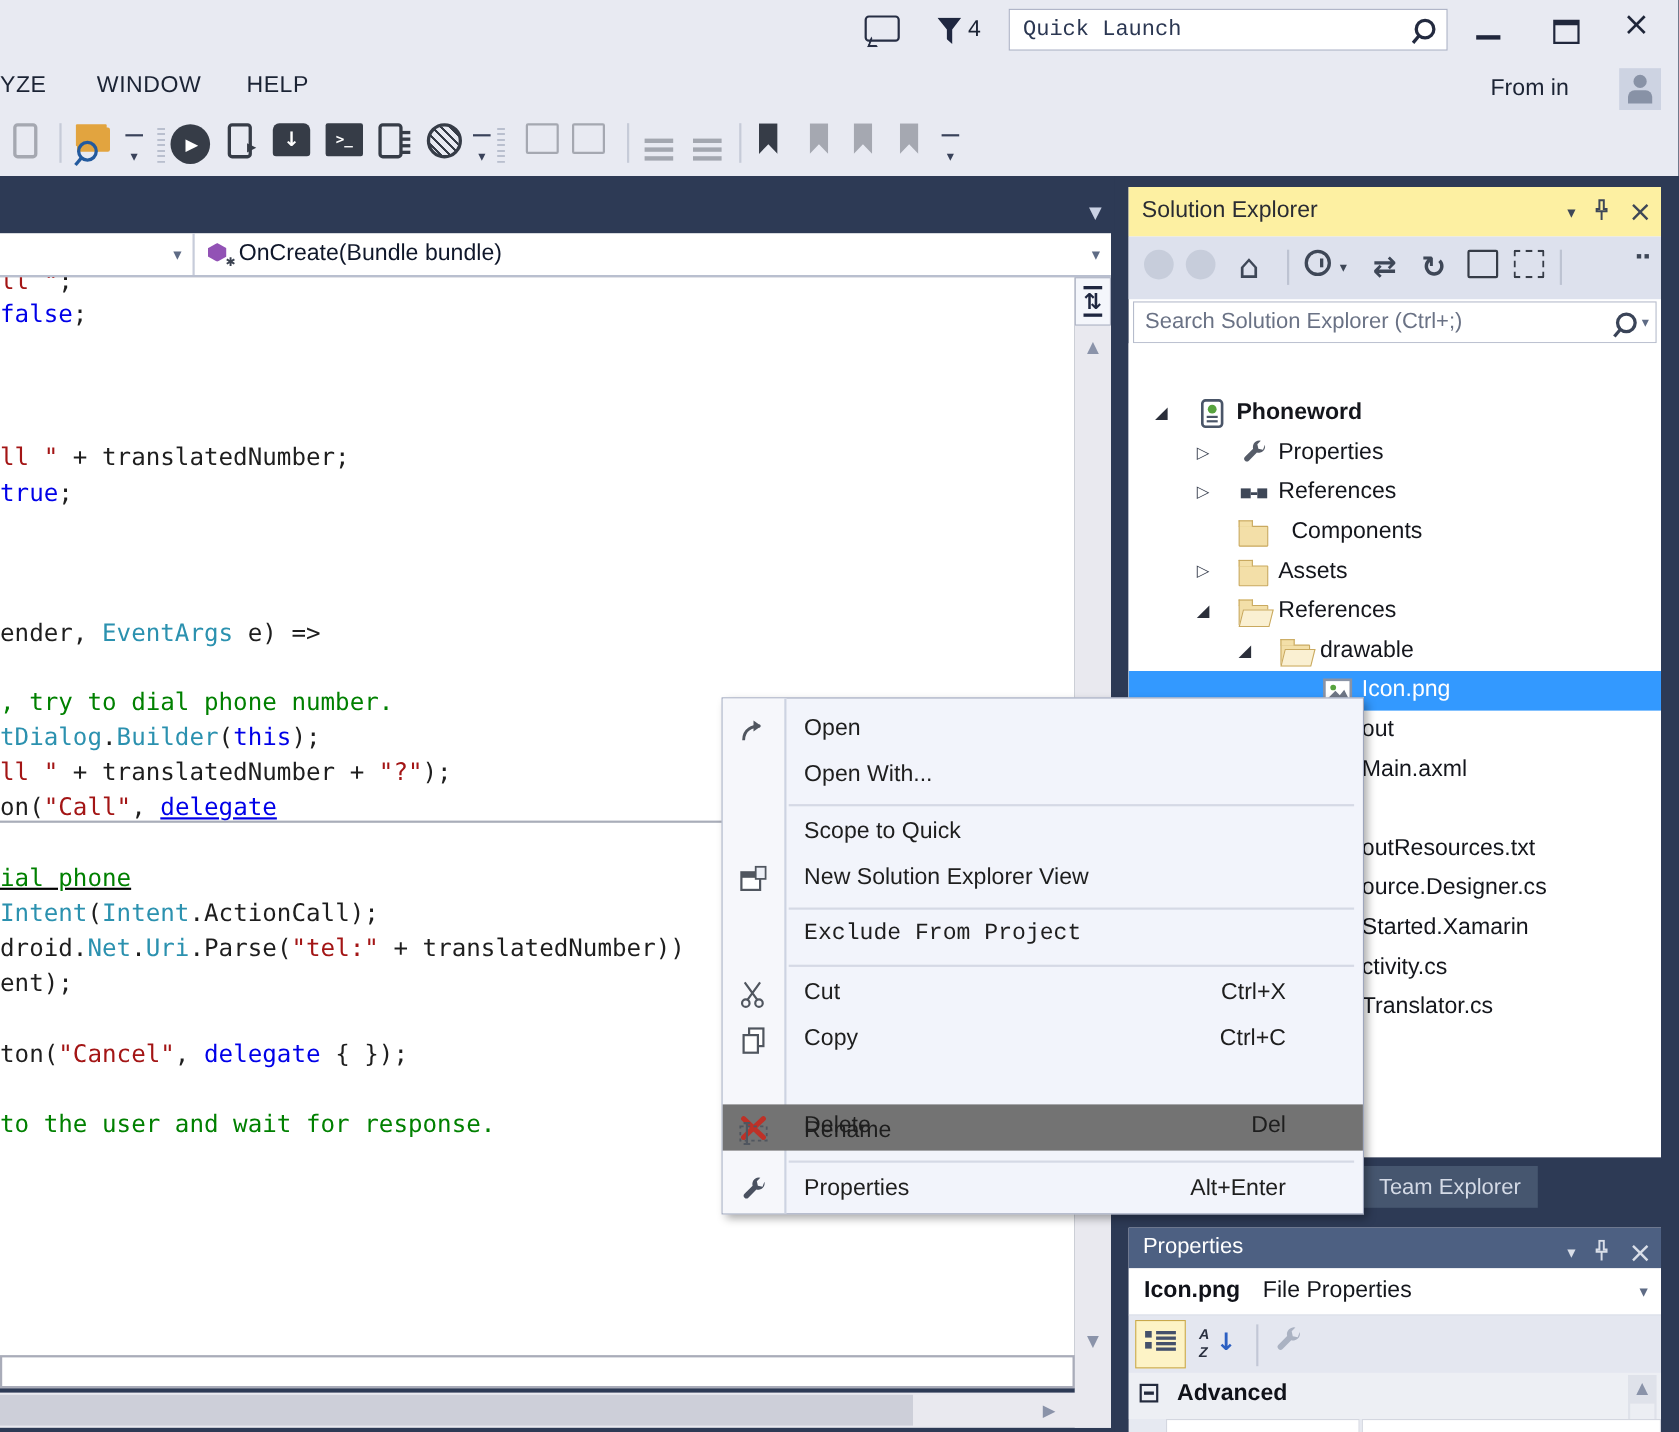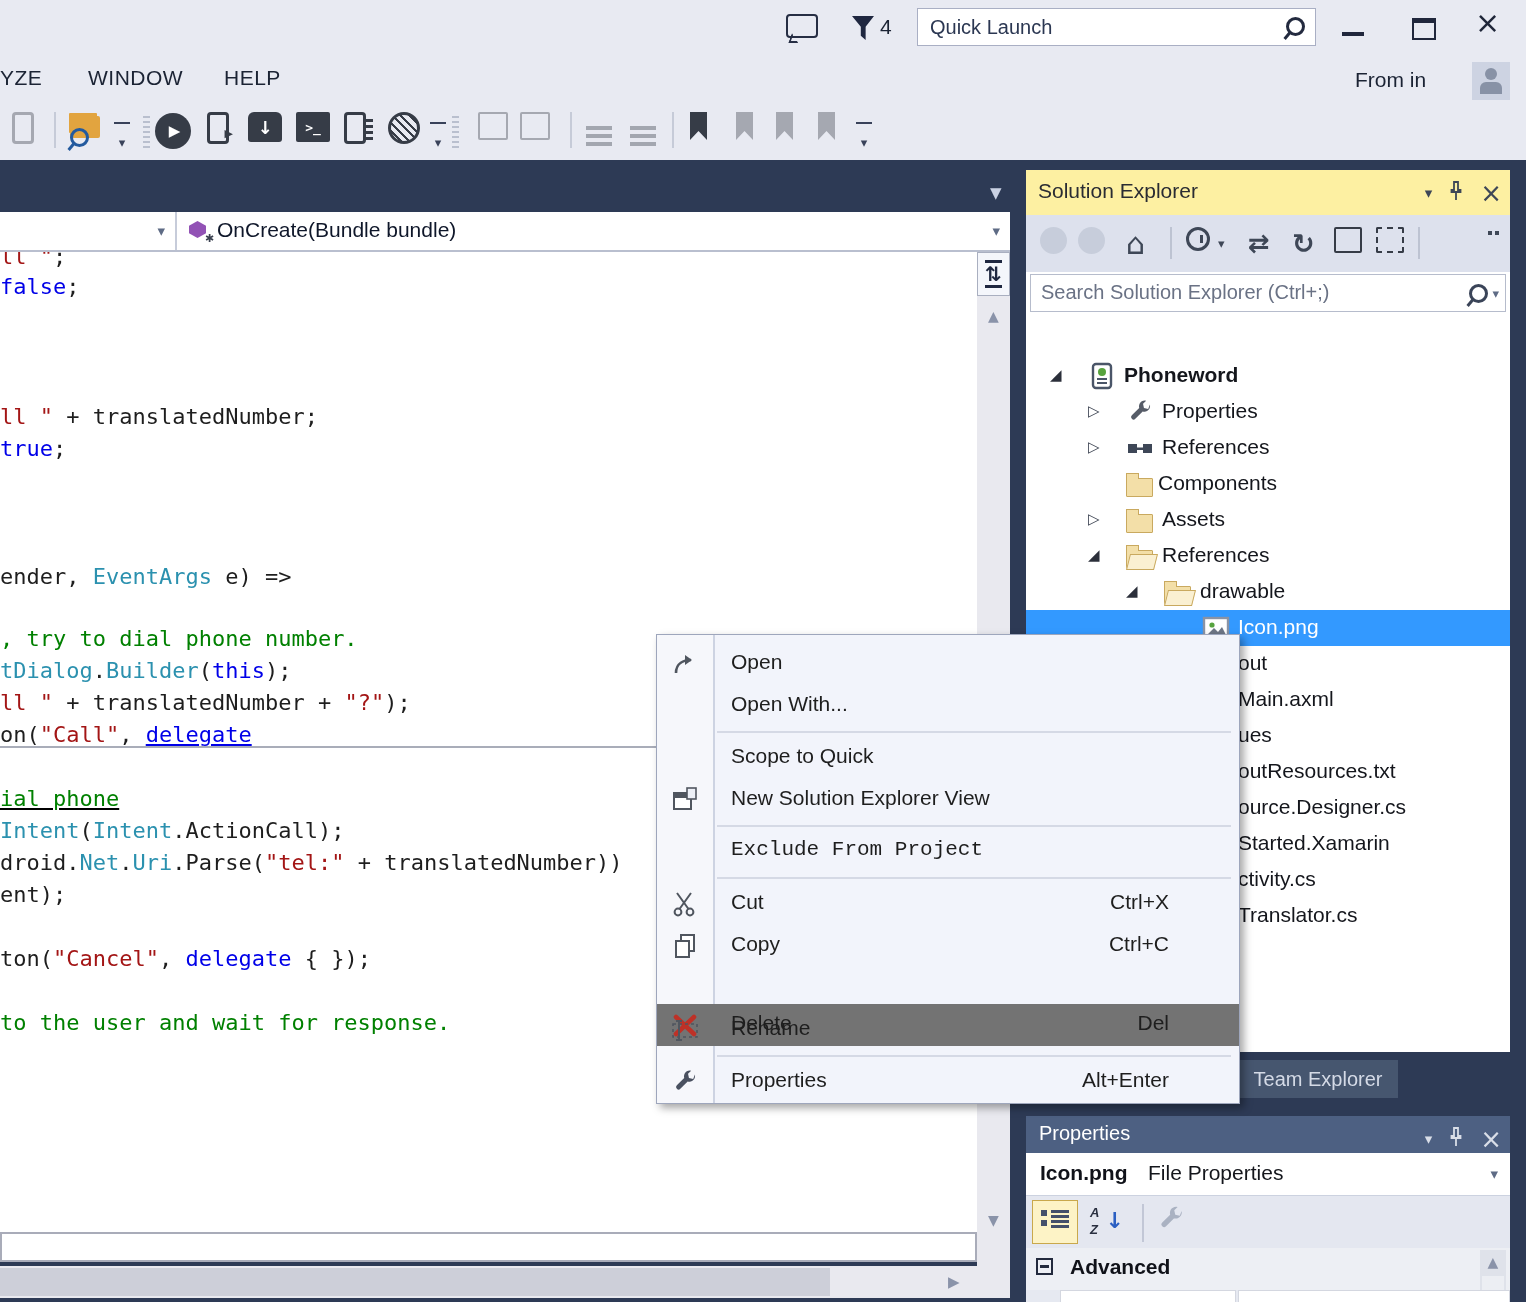--- a/index.html
+++ b/index.html
@@ -17,21 +17,21 @@
   #user-badge::before{content:"";position:absolute;left:13px;top:6px;width:12px;height:12px;border-radius:50%;background:#8892A6;}
   #user-badge::after{content:"";position:absolute;left:8px;top:20px;width:22px;height:12px;border-radius:6px 6px 0 0;background:#8892A6;}
   #feedback{position:absolute;left:786px;top:14px;width:28px;height:20px;border:2.5px solid #262E44;border-radius:4px;}
   #feedback::after{content:"";position:absolute;left:2px;bottom:-7px;width:8px;height:8px;background:transparent;
      border-left:2.5px solid #262E44;border-bottom:2.5px solid #262E44;transform:skewX(-20deg);clip-path:polygon(0 0,0 100%,100% 100%);}
   #filter-funnel{position:absolute;left:852px;top:16px;width:22px;height:24px;background:#1F2740;
      clip-path:polygon(0 0,100% 0,62% 45%,62% 100%,40% 82%,40% 45%);}
   #filter-count{position:absolute;left:880px;top:15px;font-size:21px;color:#1B2334;}
   #quick-launch{position:absolute;left:917px;top:8px;width:399px;height:38px;background:#FFF;border:1px solid #A9AFC4;box-sizing:border-box;}
   #quick-launch input{position:absolute;left:0;top:0;width:355px;height:36px;border:0;outline:0;padding:0 0 0 12px;
-     font-family:Liberation Sans, sans-serif;font-size:20px;color:#2B3752;background:transparent;}
+     font-family:Liberation Mono, monospace;font-size:20px;color:#2B3752;background:transparent;}
   #quick-launch input::placeholder{color:#2B3752;opacity:1;}
   .mag{position:absolute;width:13px;height:13px;border:3px solid #232A3F;border-radius:50%;}
   .mag::after{content:"";position:absolute;width:3px;height:9px;background:#232A3F;left:-3px;bottom:-7px;transform:rotate(40deg);}
   #ql-mag{left:368px;top:8px;}
   #btn-min{position:absolute;left:1342px;top:32px;width:22px;height:4px;background:#20273C;}
   #btn-max{position:absolute;left:1412px;top:18px;width:20px;height:15px;border:2px solid #20273C;border-top-width:5px;box-sizing:content-box;}
   #btn-close{position:absolute;left:1475px;top:8px;font-size:30px;color:#1E2538;line-height:30px;}
 
   
   .tb{position:absolute;top:112px;height:38px;display:flex;align-items:center;justify-content:center;}
@@ -318,21 +318,21 @@
             <rect x="2" y="10" width="9" height="9" fill="#3E4757"></rect>
             <rect x="17" y="10" width="9" height="9" fill="#3E4757"></rect>
             <rect x="11" y="13.5" width="6" height="2.5" fill="#3E4757"></rect>
           </svg></span>
         <span class="lbl" style="left: 136px;">References</span>
       </div>
       <div class="trow" style="top: 154px;">
         <span class="ticon" style="left: 100px;">
           <i class="i-folder"></i>
         </span>
-        <span class="lbl" style="left: 132px;">Components</span>
+        <span class="lbl" style="left: 148px;">Components</span>
       </div>
       <div class="trow" style="top: 190px;">
         <span class="exp closed" style="left: 62px;">▷</span>
         <span class="ticon" style="left: 100px;">
           <i class="i-folder"></i>
         </span>
         <span class="lbl" style="left: 136px;">Assets</span>
       </div>
       <div class="trow" style="top: 226px;">
         <span class="exp" style="left: 62px;">◢</span>
@@ -354,23 +354,20 @@
             <circle cx="10" cy="11" r="2.6" fill="#57A33E"></circle>
             <path d="M5 21l7-7 4 4 4-5 4 8z" fill="#6E7686"></path>
           </svg></span>
         <span class="lbl" style="left: 212px;">Icon.png</span>
       </div>
       <div class="frag" style="top: 334px;">
         <span class="lbl">out</span>
       </div>
       <div class="frag" style="top: 370px;">
         <span class="lbl">Main.axml</span>
-      </div>
-      <div class="frag" style="top: 406px;">
-        <span class="lbl">ues</span>
       </div>
       <div class="frag" style="top: 442px;">
         <span class="lbl">outResources.txt</span>
       </div>
       <div class="frag" style="top: 478px;">
         <span class="lbl">ource.Designer.cs</span>
       </div>
       <div class="frag" style="top: 514px;">
         <span class="lbl">Started.Xamarin</span>
       </div>

